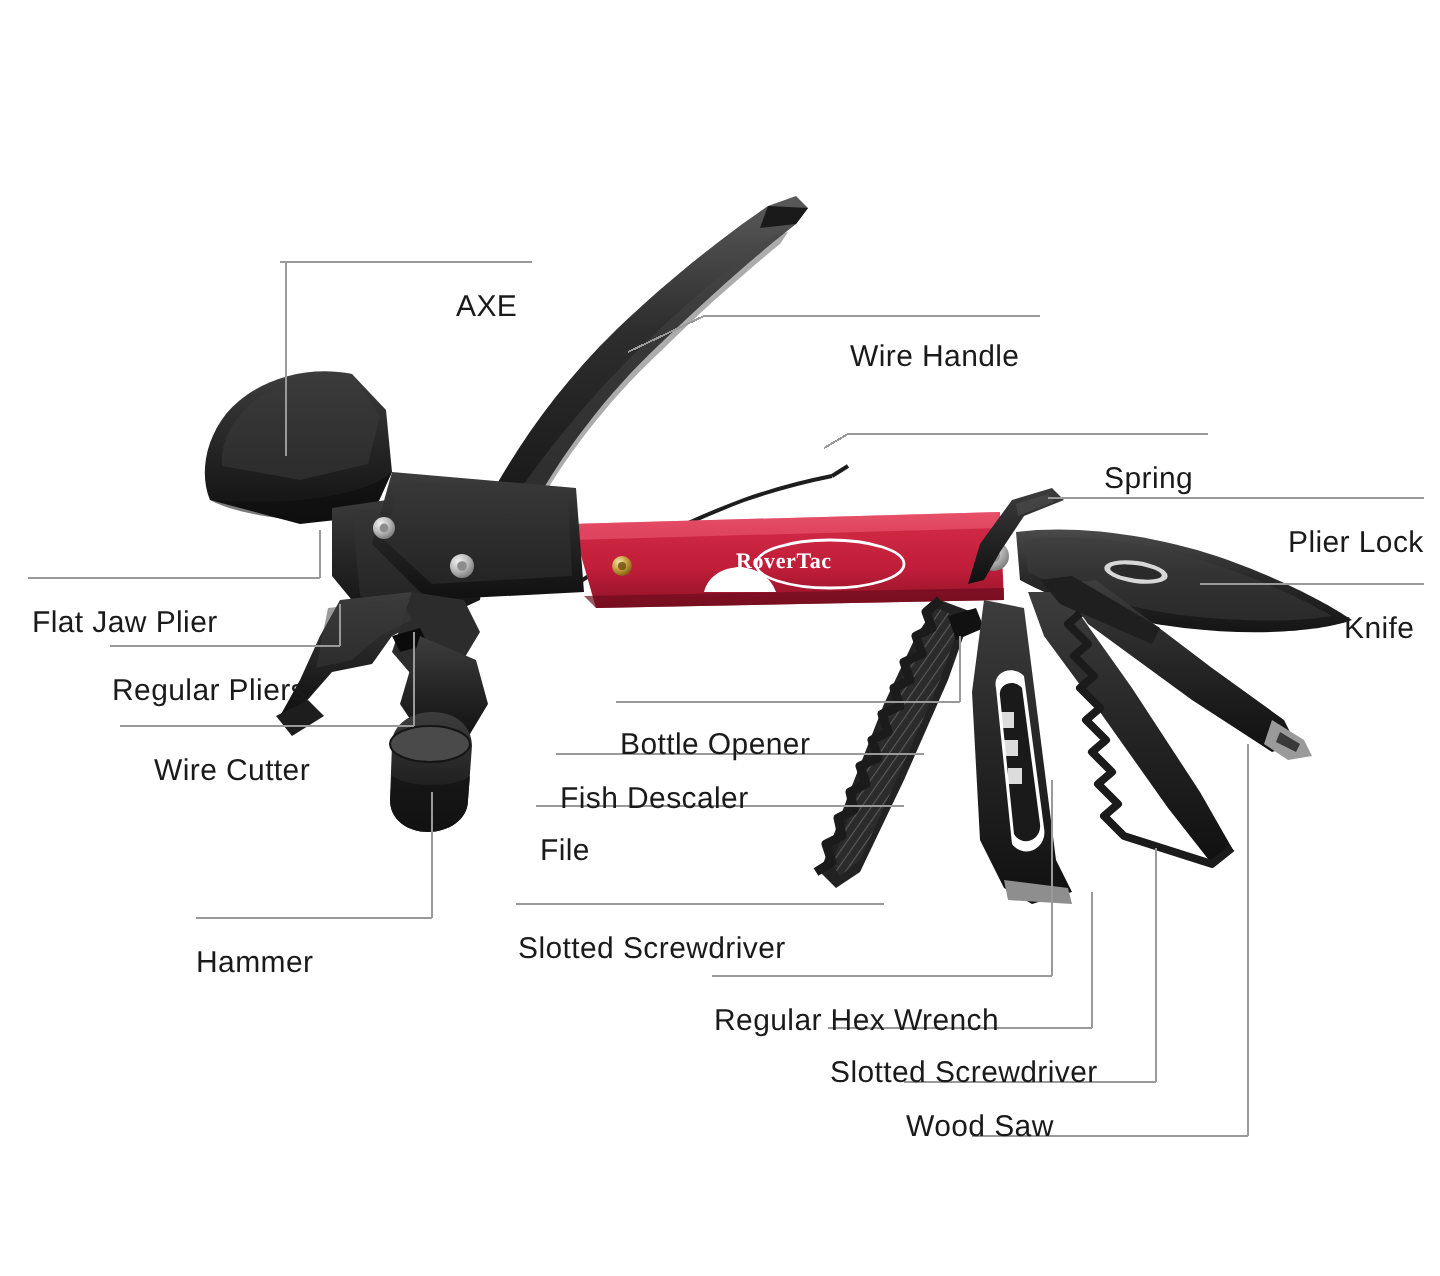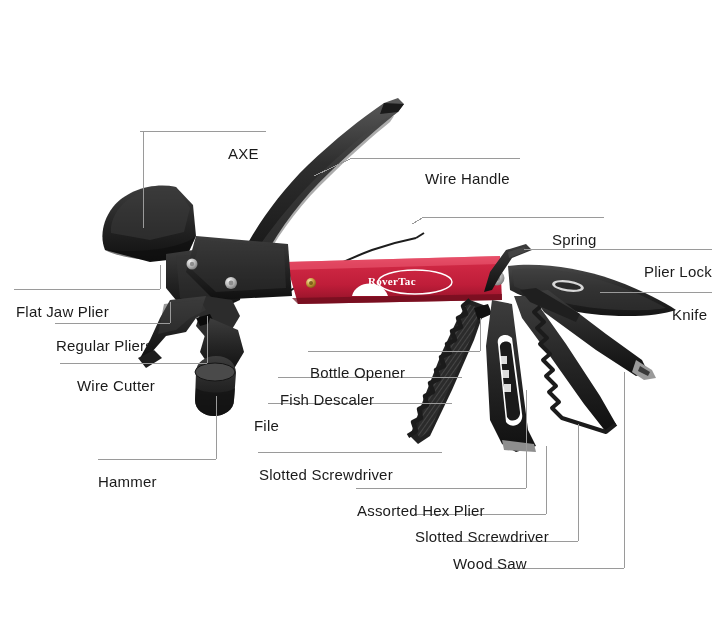--- a/index.html
+++ b/index.html
@@ -316,25 +316,25 @@
   <div class="label" style="left:56px;top:305px;">Regular Pliers</div>
 
   <div class="label" style="left:77px;top:345px;">Wire Cutter</div>
 
   <div class="label" style="left:98px;top:441px;">Hammer</div>
 
   <div class="label" style="left:310px;top:332px;">Bottle Opener</div>
 
   <div class="label" style="left:280px;top:359px;">Fish Descaler</div>
 
-  <div class="label" style="left:254px;top:385px;">File</div>
+  <div class="label" style="left:270px;top:385px;">File</div>
 
   <div class="label" style="left:259px;top:434px;">Slotted Screwdriver</div>
 
-  <div class="label" style="left:357px;top:470px;">Assorted Hex Plier</div>
+  <div class="label" style="left:357px;top:470px;">Regular Hex Wrench</div>
 
   <div class="label" style="left:415px;top:496px;">Slotted Screwdriver</div>
 
   <div class="label" style="left:453px;top:523px;text-align:center;">Wood Saw</div>
 
 
   <div class="wm" style="left:368px;top:275px;">RoverTac</div>
 
 </div>
 

